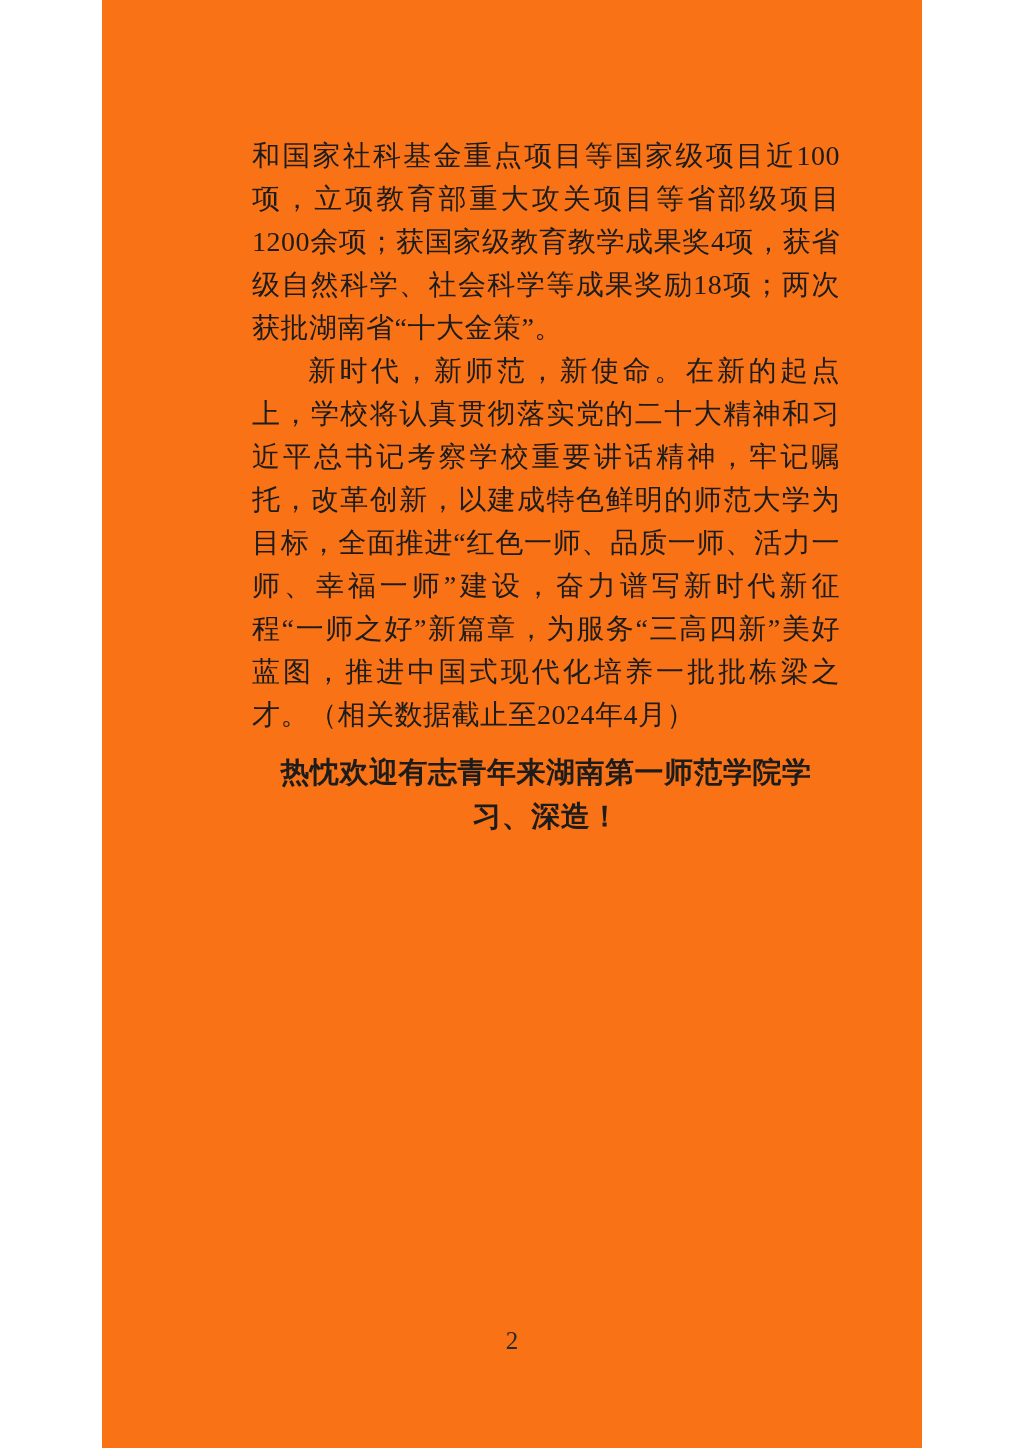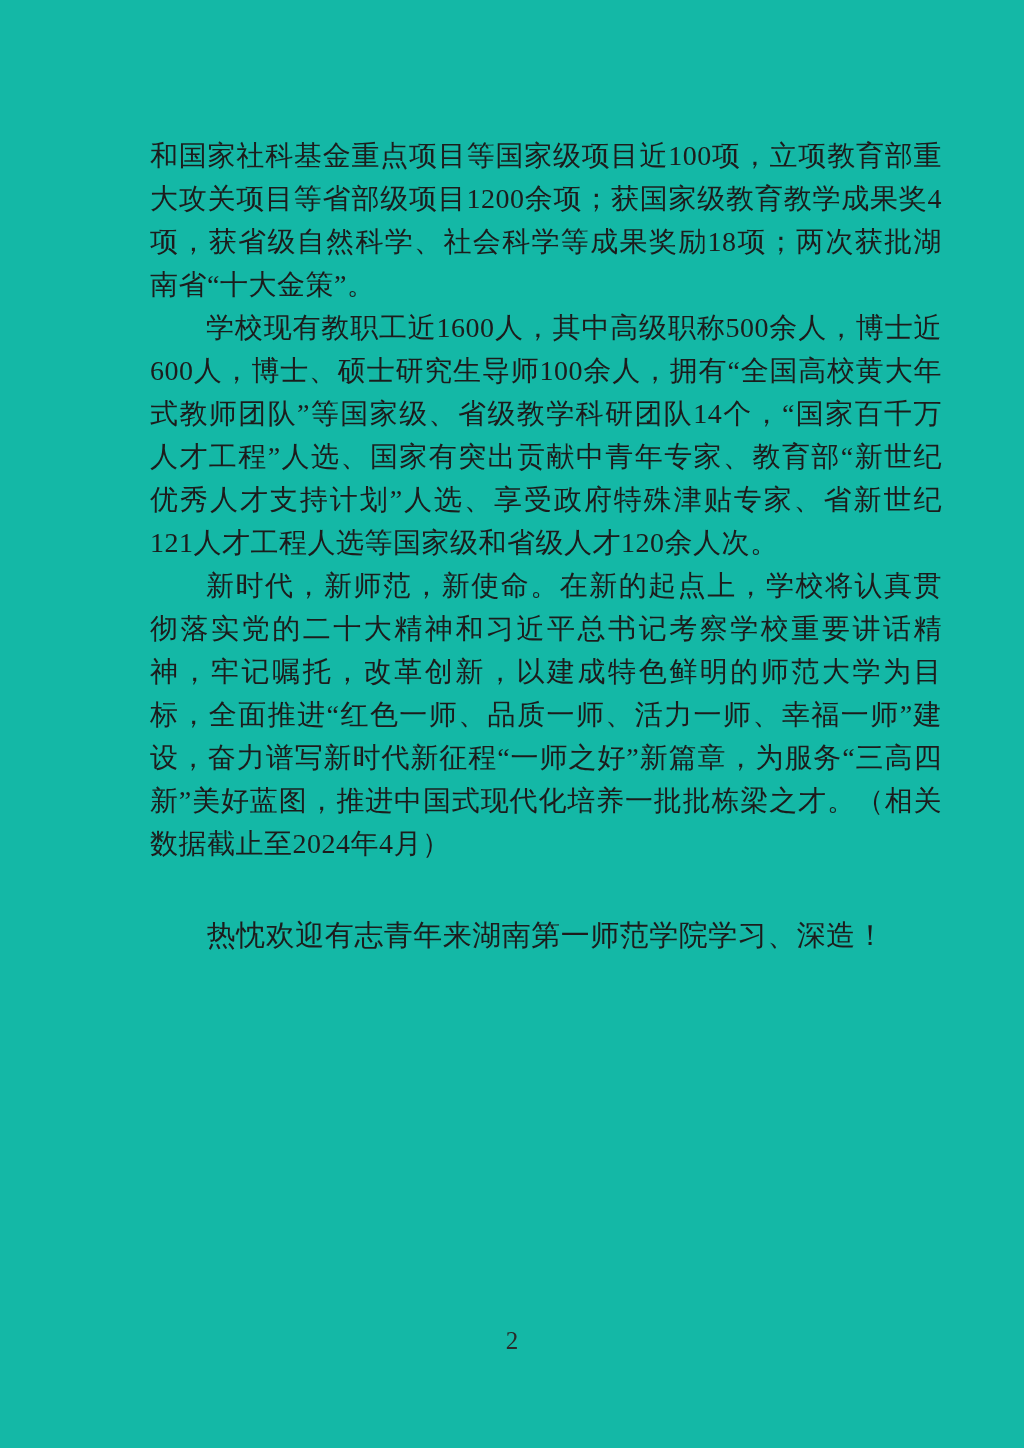--- a/index.html
+++ b/index.html
@@ -2,65 +2,64 @@
 <html><head>
 <meta charset="utf-8">
 <style>
   html, body {
     margin: 0;
     padding: 0;
     background: #ffffff;
   }
   .page {
     position: relative;
-    width: 1024px;
+    width: 820px;
     height: 1448px;
     margin: 0 auto;
-    background: #14b8a6;
+    background: #f97316;
     box-sizing: border-box;
     padding: 134px 82px 0 150px;
     color: #1c1c1c;
     font-family: "Liberation Serif", "DejaVu Serif", serif;
     overflow: hidden;
   }
   .body-text p.para {
     margin: 0;
     font-size: 28px;
     line-height: 43px;
     text-align: justify;
     text-justify: inter-ideograph;
     text-indent: 2em;
     letter-spacing: 0.5px;
   }
   .body-text p.para.no-indent {
     text-indent: 0;
   }
   .closing {
-    margin: 48px 0 0 0;
+    margin: 14px 0 0 0;
     font-size: 29px;
     line-height: 44px;
-    font-weight: normal;
+    font-weight: bold;
     text-align: center;
     letter-spacing: 0.5px;
   }
   .page-number {
     position: absolute;
     left: 0;
     right: 0;
     top: 1326px;
     text-align: center;
     font-size: 25px;
     line-height: 30px;
     color: #2a2a2a;
   }
 </style>
 </head>
 <body>
 
 <div class="page">
   <div class="body-text">
     <p class="para no-indent">和国家社科基金重点项目等国家级项目近100项，立项教育部重大攻关项目等省部级项目1200余项；获国家级教育教学成果奖4项，获省级自然科学、社会科学等成果奖励18项；两次获批湖南省“十大金策”。</p>
-    <p class="para">学校现有教职工近1600人，其中高级职称500余人，博士近600人，博士、硕士研究生导师100余人，拥有“全国高校黄大年式教师团队”等国家级、省级教学科研团队14个，“国家百千万人才工程”人选、国家有突出贡献中青年专家、教育部“新世纪优秀人才支持计划”人选、享受政府特殊津贴专家、省新世纪121人才工程人选等国家级和省级人才120余人次。</p>
     <p class="para">新时代，新师范，新使命。在新的起点上，学校将认真贯彻落实党的二十大精神和习近平总书记考察学校重要讲话精神，牢记嘱托，改革创新，以建成特色鲜明的师范大学为目标，全面推进“红色一师、品质一师、活力一师、幸福一师”建设，奋力谱写新时代新征程“一师之好”新篇章，为服务“三高四新”美好蓝图，推进中国式现代化培养一批批栋梁之才。（相关数据截止至2024年4月）</p>
     <p class="closing">热忱欢迎有志青年来湖南第一师范学院学习、深造！</p>
   </div>
   <div class="page-number">2</div>
 </div>
 
 </body></html>

